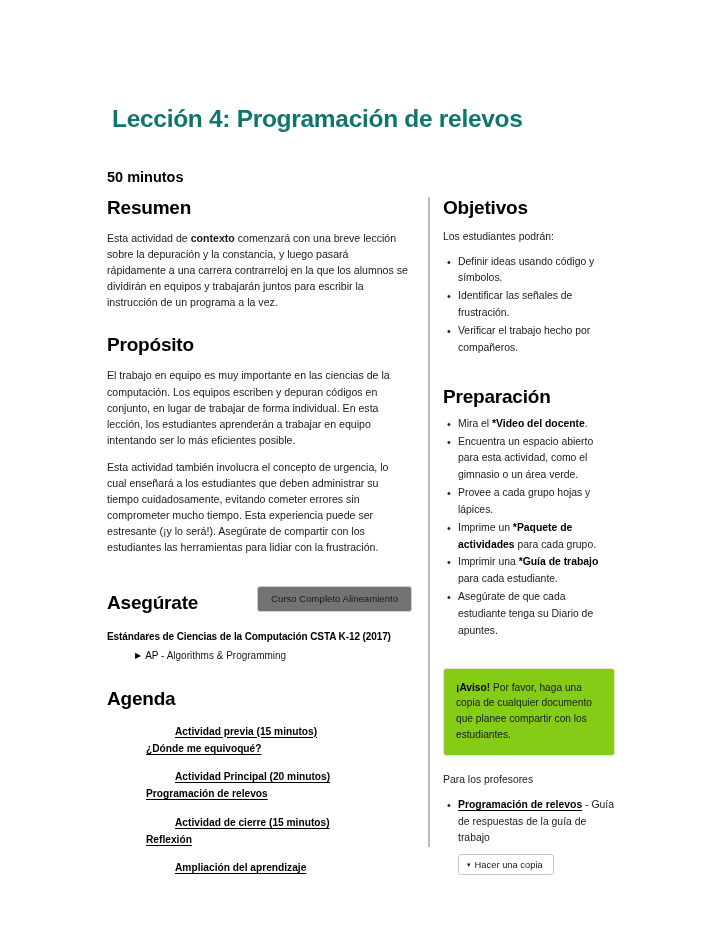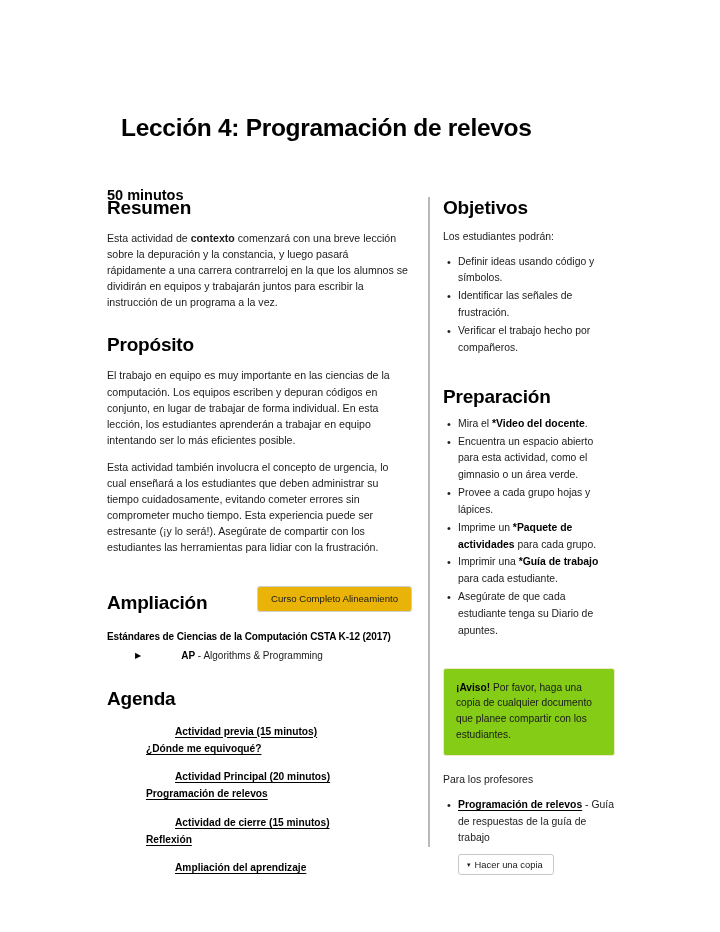--- a/index.html
+++ b/index.html
@@ -28,22 +28,22 @@
     position: absolute;
     left: 107px;
     top: 100px;
     width: 500px;
   }
   .lesson-title {
     font-size: 24.5px;
     font-weight: bold;
     letter-spacing: -0.3px;
     line-height: 1.18;
-    margin: 14px;
-    color: #000000;
+    margin: 5px;
+    color: #0f766e;
   }
   .lesson-duration {
     font-size: 14.5px;
     font-weight: bold;
     margin: 0;
     padding-top: 30px;
     color: #000;
   }
 
   
@@ -111,21 +111,21 @@
     position: absolute;
     left: 0;
     top: 6px;
   }
   .btn-outline {
     position: absolute;
     right: -2px;
     top: 0;
     display: inline-block;
     border: 1px solid #cfcfcf;
-    background: #eab308;
+    background: #737373;
     border-radius: 3px;
     font-size: 9.6px;
     color: #1a1a1a;
     padding: 7px 13px 7px 13px;
     line-height: 1.1;
     font-family: "Liberation Sans", sans-serif;
     cursor: pointer;
     white-space: nowrap;
   }
   .std-framework {
@@ -141,21 +141,21 @@
     padding-left: 28px;
     color: #1a1a1a;
   }
   .std-caret {
     display: inline-block;
     font-size: 8px;
     color: #000;
     transform: translateY(-1px);
     margin-right: 4px;
   }
-  .std-code { font-weight: bold; color: #000; margin-left: 36px; }
+  .std-code { font-weight: normal; color: #000; }
 
   
   .agenda-list {
     padding-top: 14px;
     padding-left: 20px;
   }
   .agenda-group { padding-bottom: 13px; }
   .agenda-group:last-child { padding-bottom: 0; }
   .agenda-link {
     display: block;
@@ -308,21 +308,21 @@
       </section>
 
       <section class="sec left-sec-proposito">
         <h2 class="section-title">Propósito</h2>
         <p class="body-text">El trabajo en equipo es muy importante en las ciencias de la computación. Los equipos escriben y depuran códigos en conjunto, en lugar de trabajar de forma individual. En esta lección, los estudiantes aprenderán a trabajar en equipo intentando ser lo más eficientes posible.</p>
         <p class="body-text">Esta actividad también involucra el concepto de urgencia, lo cual enseñará a los estudiantes que deben administrar su tiempo cuidadosamente, evitando cometer errores sin comprometer mucho tiempo. Esta experiencia puede ser estresante (¡y lo será!). Asegúrate de compartir con los estudiantes las herramientas para lidiar con la frustración.</p>
       </section>
 
       <section class="sec left-sec-estandares">
         <div class="estandares-head">
-          <h2 class="section-title">Ampliación</h2>
+          <h2 class="section-title">Asegúrate</h2>
           <button class="btn-outline">Curso Completo Alineamiento</button>
         </div>
         <div class="std-framework">Estándares de Ciencias de la Computación CSTA K-12 (2017)</div>
         <div class="std-row">
           <span class="std-caret">▶</span><span class="std-code">AP</span><span> - Algorithms &amp; Programming</span>
         </div>
       </section>
 
       <section class="sec left-sec-agenda">
         <h2 class="section-title">Agenda</h2>

